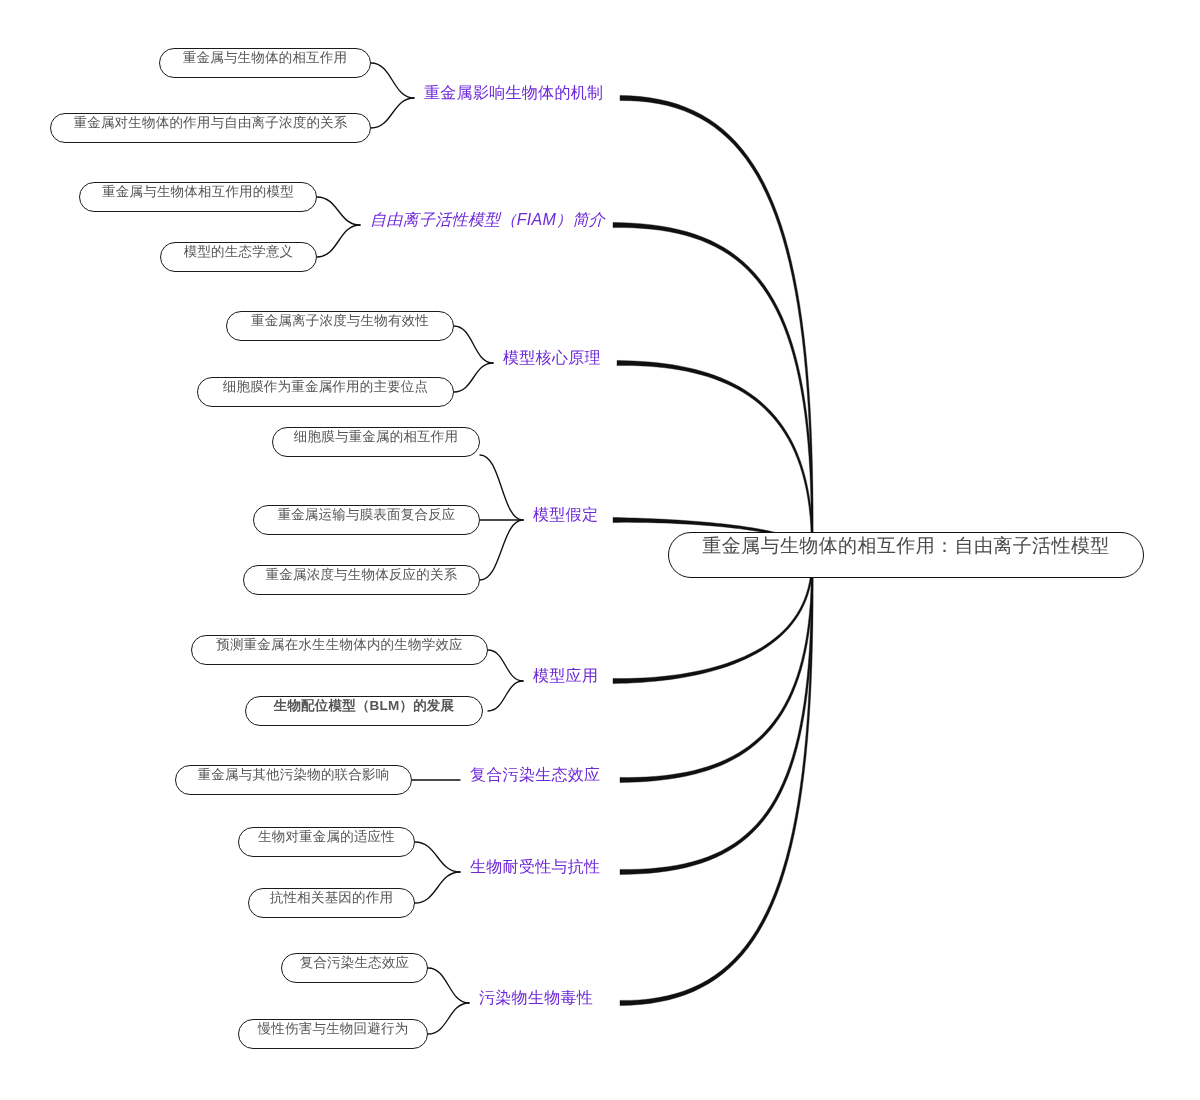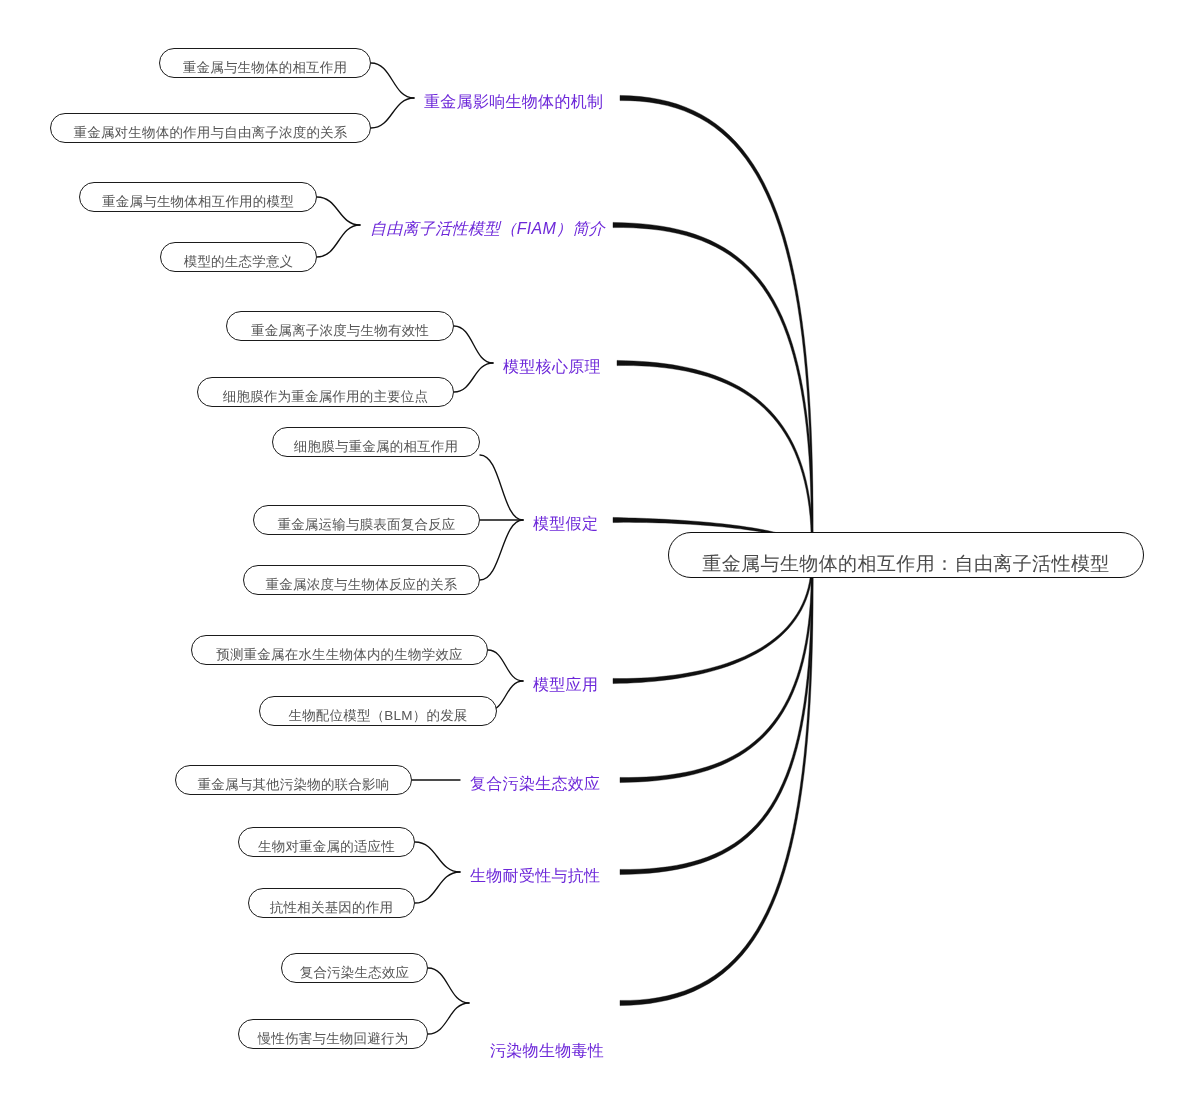--- a/index.html
+++ b/index.html
@@ -23,21 +23,21 @@
     left: 0;
     top: 0;
     width: 1200px;
     height: 1100px;
     pointer-events: none;
   }
   .node {
     position: absolute;
     box-sizing: border-box;
     display: flex;
-    align-items: flex-end;
+    align-items: flex-start;
     justify-content: center;
     white-space: nowrap;
     background: #ffffff;
   }
   .leaf-node {
     border: 1.4px solid #1b1b1b;
     border-radius: 999px;
     color: #555555;
     font-size: 13.5px;
     padding: 0 14px;
@@ -136,39 +136,39 @@
       </div>
       <div class="node leaf-node" style="left: 243px; top: 565px; width: 237px;">
         <span>重金属浓度与生物体反应的关系</span>
       </div>
       <div class="node branch-node" style="left: 533px; top: 666px;">
         <span>模型应用</span>
       </div>
       <div class="node leaf-node" style="left: 191px; top: 635px; width: 297px;">
         <span>预测重金属在水生生物体内的生物学效应</span>
       </div>
-      <div class="node leaf-node" style="left: 259px; top: 696px; width: 238px;">
+      <div class="node leaf-node" style="left: 245px; top: 696px; width: 238px; font-weight: bold;">
         <span>生物配位模型（BLM）的发展</span>
       </div>
       <div class="node branch-node" style="left: 470px; top: 765px;">
         <span>复合污染生态效应</span>
       </div>
       <div class="node leaf-node" style="left: 175px; top: 765px; width: 237px;">
         <span>重金属与其他污染物的联合影响</span>
       </div>
       <div class="node branch-node" style="left: 470px; top: 857px;">
         <span>生物耐受性与抗性</span>
       </div>
       <div class="node leaf-node" style="left: 238px; top: 827px; width: 177px;">
         <span>生物对重金属的适应性</span>
       </div>
       <div class="node leaf-node" style="left: 248px; top: 888px; width: 167px;">
         <span>抗性相关基因的作用</span>
       </div>
-      <div class="node branch-node" style="left: 490px; top: 988px; margin-top: 44px;">
+      <div class="node branch-node" style="left: 479px; top: 988px;">
         <span>污染物生物毒性</span>
       </div>
       <div class="node leaf-node" style="left: 281px; top: 953px; width: 147px;">
         <span>复合污染生态效应</span>
       </div>
       <div class="node leaf-node" style="left: 238px; top: 1019px; width: 190px;">
         <span>慢性伤害与生物回避行为</span>
       </div>
     </div>
 

